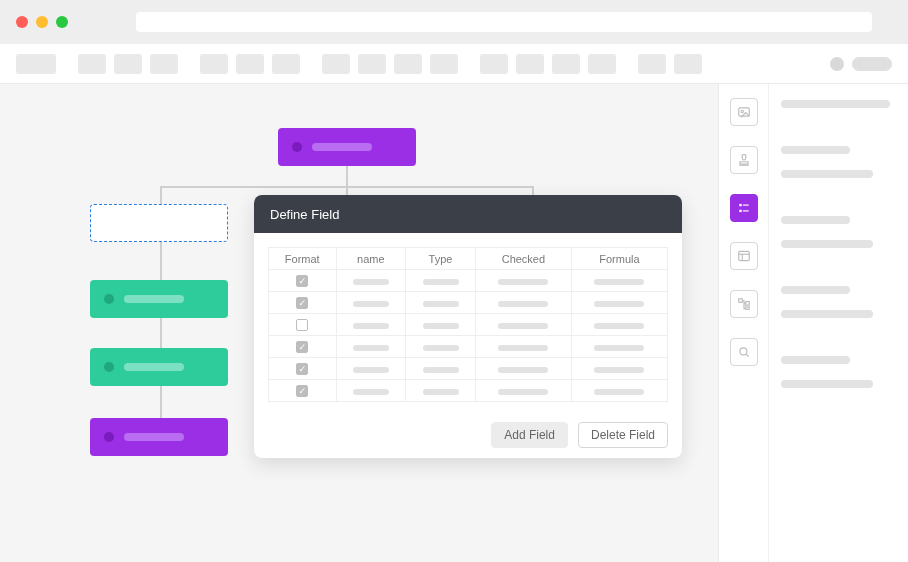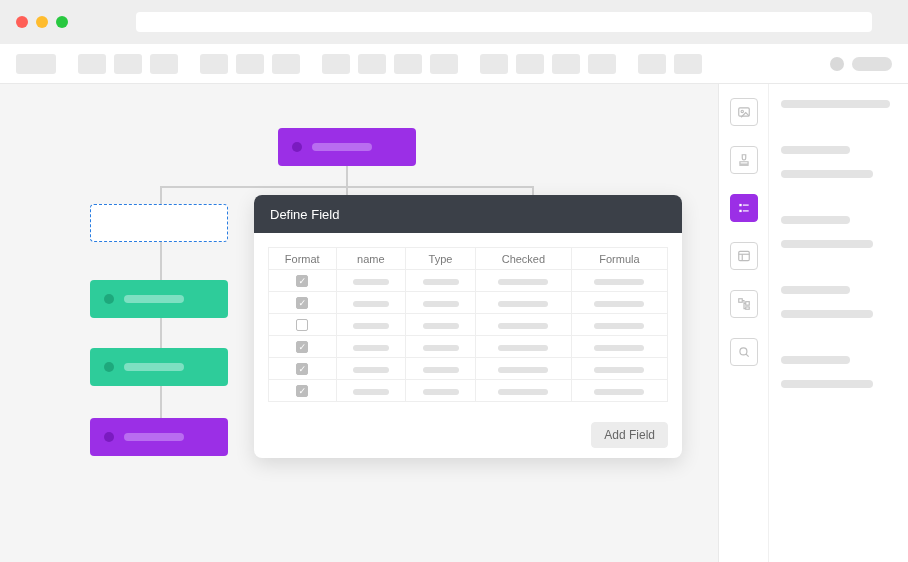--- a/index.html
+++ b/index.html
@@ -187,20 +187,21 @@
                   <td><span class="vph" style="width: 36px;"></span></td>
                   <td><span class="vph" style="width: 36px;"></span></td>
                   <td><span class="vph" style="width: 50px;"></span></td>
                   <td><span class="vph" style="width: 50px;"></span></td>
                 </tr>
               </tbody>
           </table>
         </div>
         <div class="dlg-actions sub">
           <button class="btn filled">Add Field</button>
+          <button class="btn">Delete Field</button>
         </div>
       </div>
 
     </div>
 
     <div class="right-tools" id="right-tools">
         <div class="rtool">
           <svg class="ic" viewBox="0 0 24 24" fill="none" stroke="currentColor" stroke-width="2">
             <rect x="3" y="5" width="18" height="14" rx="2"></rect>
             <circle cx="9" cy="11" r="2"></circle>

